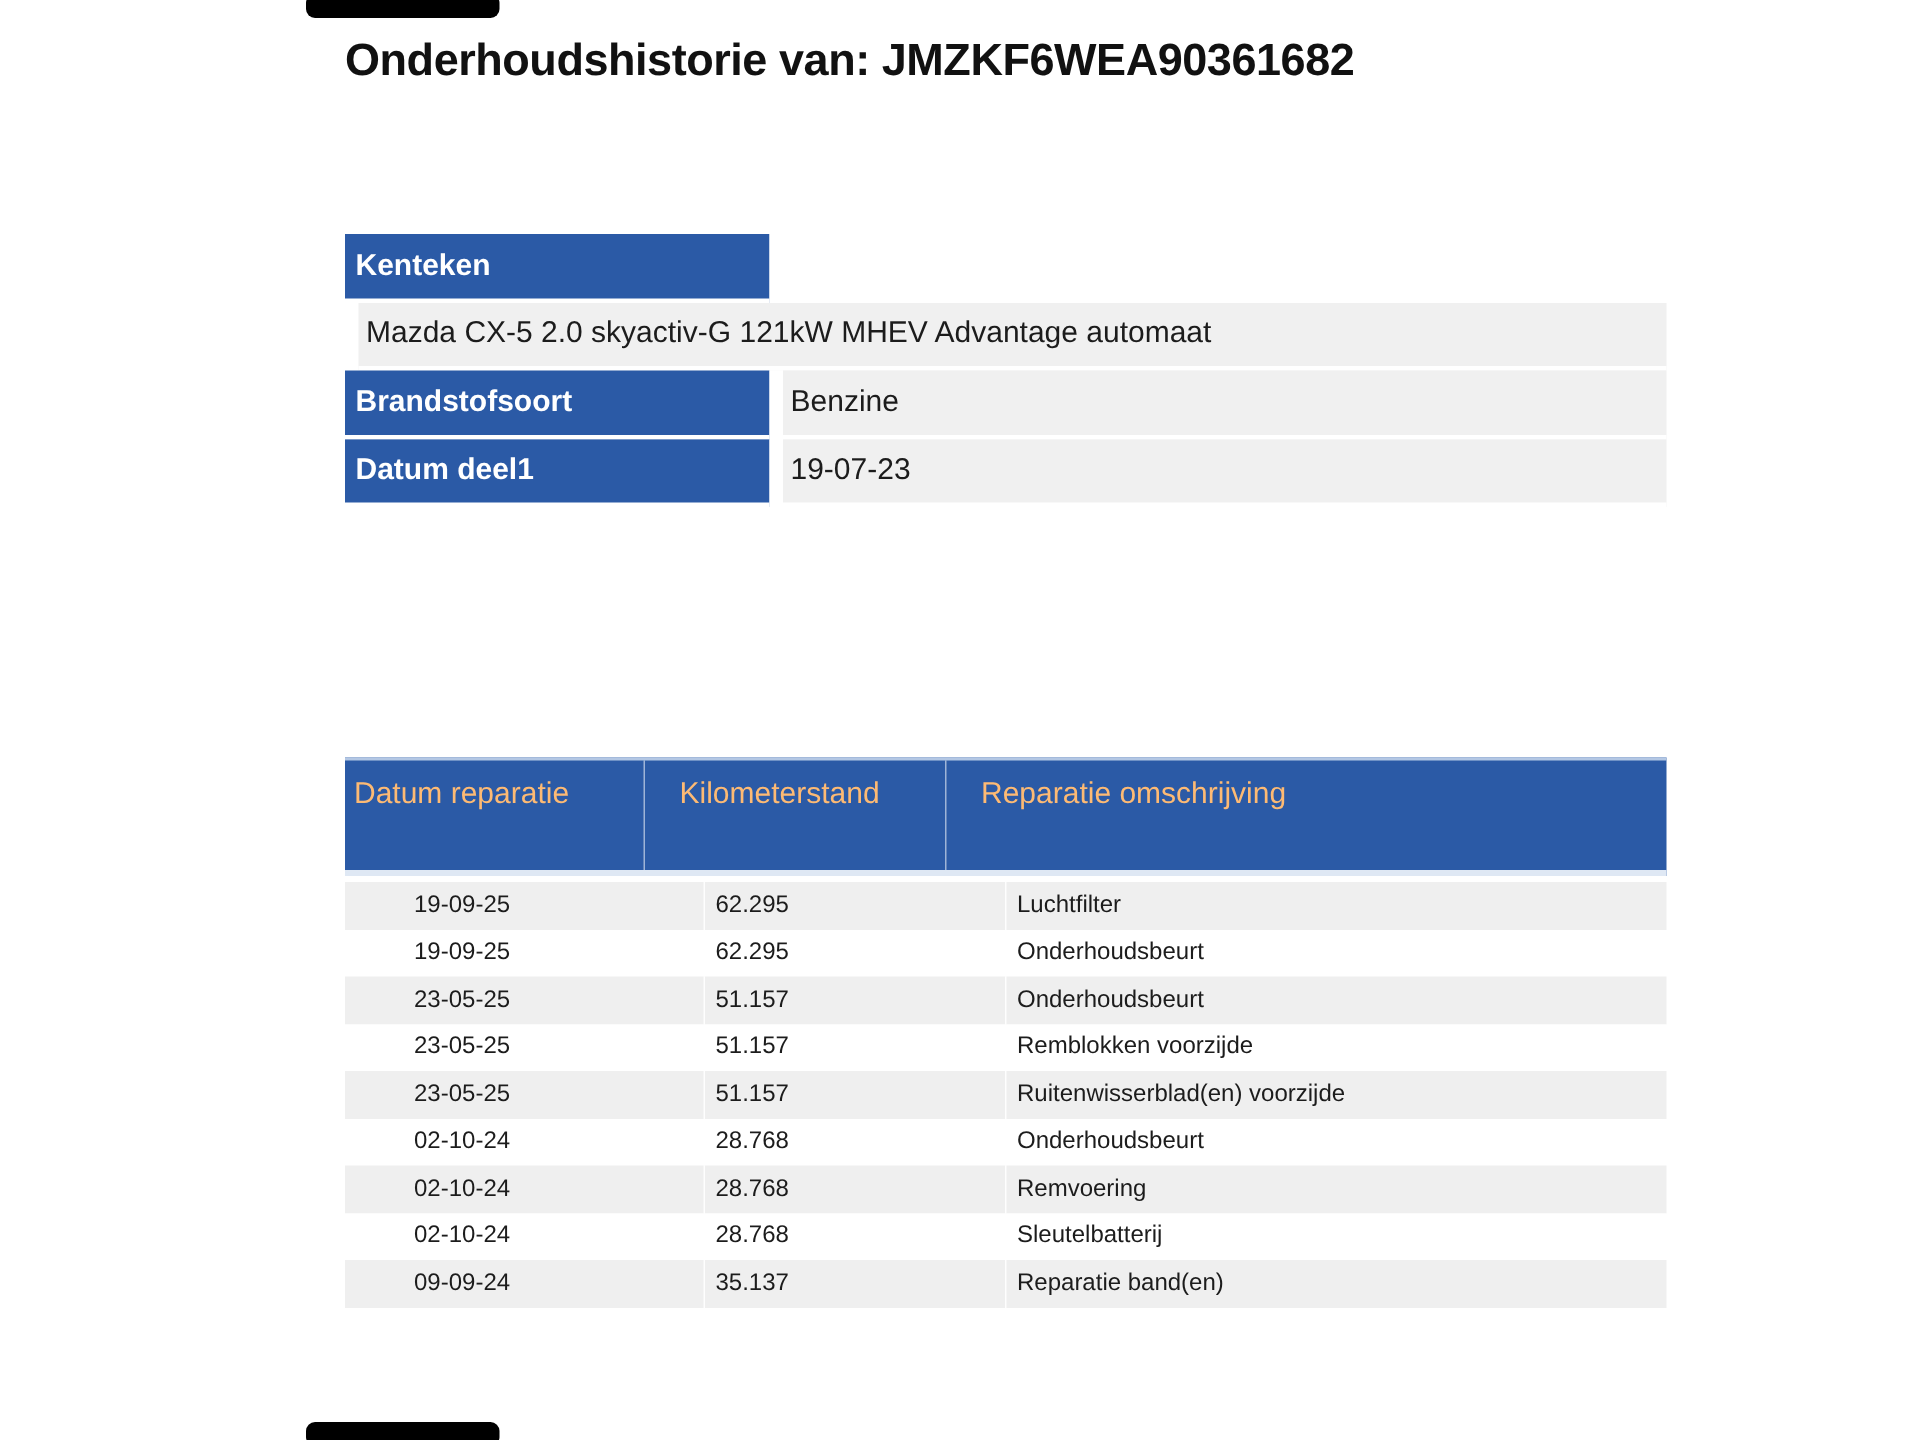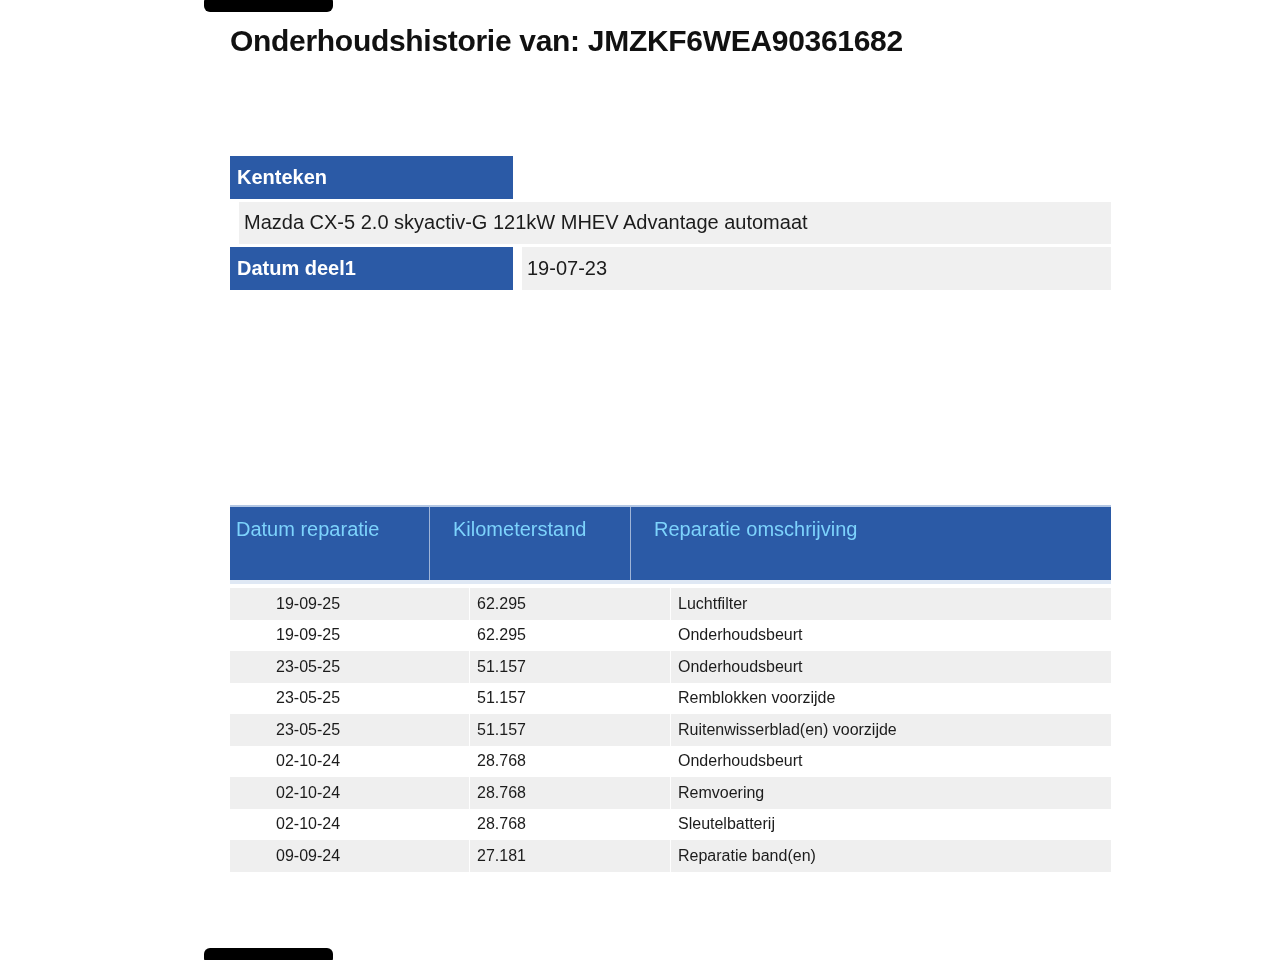--- a/index.html
+++ b/index.html
@@ -89,21 +89,21 @@
   .hist-header {
     display: grid;
     grid-template-columns: 199px 201px 1fr;
     box-sizing: border-box;
     height: 79px;
     background: var(--table-header-blue, #2b5aa6);
     border-top: 2px solid #b3c7e4;
     border-bottom: 4px solid #dfe8f4;
   }
   .hist-header > div {
-    color: #7dd3fc;
+    color: #fdba74;
     font-size: 20px;
     font-weight: normal;
     padding-top: 11px;
     box-sizing: border-box;
   }
   .hist-header > .hc1 { padding-left: 6px; }
   .hist-header > .hc2,
   .hist-header > .hc3 {
     padding-left: 23px;
     border-left: 1px solid rgba(255,255,255,0.55);
@@ -146,20 +146,25 @@
   <div class="info-table">
     <div class="info-row">
       <div class="info-label">Kenteken</div>
       <div class="info-gap"></div>
     </div>
     <div class="info-row">
       <div class="info-gap"></div>
       <div class="info-value">Mazda CX-5 2.0 skyactiv-G 121kW MHEV Advantage automaat</div>
     </div>
     <div class="info-row">
+      <div class="info-label">Brandstofsoort</div>
+      <div class="info-gap"></div>
+      <div class="info-value">Benzine</div>
+    </div>
+    <div class="info-row">
       <div class="info-label">Datum deel1</div>
       <div class="info-gap"></div>
       <div class="info-value">19-07-23</div>
     </div>
   </div>
 
   <div class="hist-table">
     <div class="hist-header">
       <div class="hc1">Datum reparatie</div>
       <div class="hc2">Kilometerstand</div>
@@ -201,19 +206,19 @@
         <div class="c2">28.768</div>
         <div class="c3">Remvoering</div>
       </div>
       <div class="hist-row">
         <div class="c1">02-10-24</div>
         <div class="c2">28.768</div>
         <div class="c3">Sleutelbatterij</div>
       </div>
       <div class="hist-row">
         <div class="c1">09-09-24</div>
-        <div class="c2">27.181</div>
+        <div class="c2">35.137</div>
         <div class="c3">Reparatie band(en)</div>
       </div>
     </div>
   </div>
 
 </div>
 
 </body></html>

